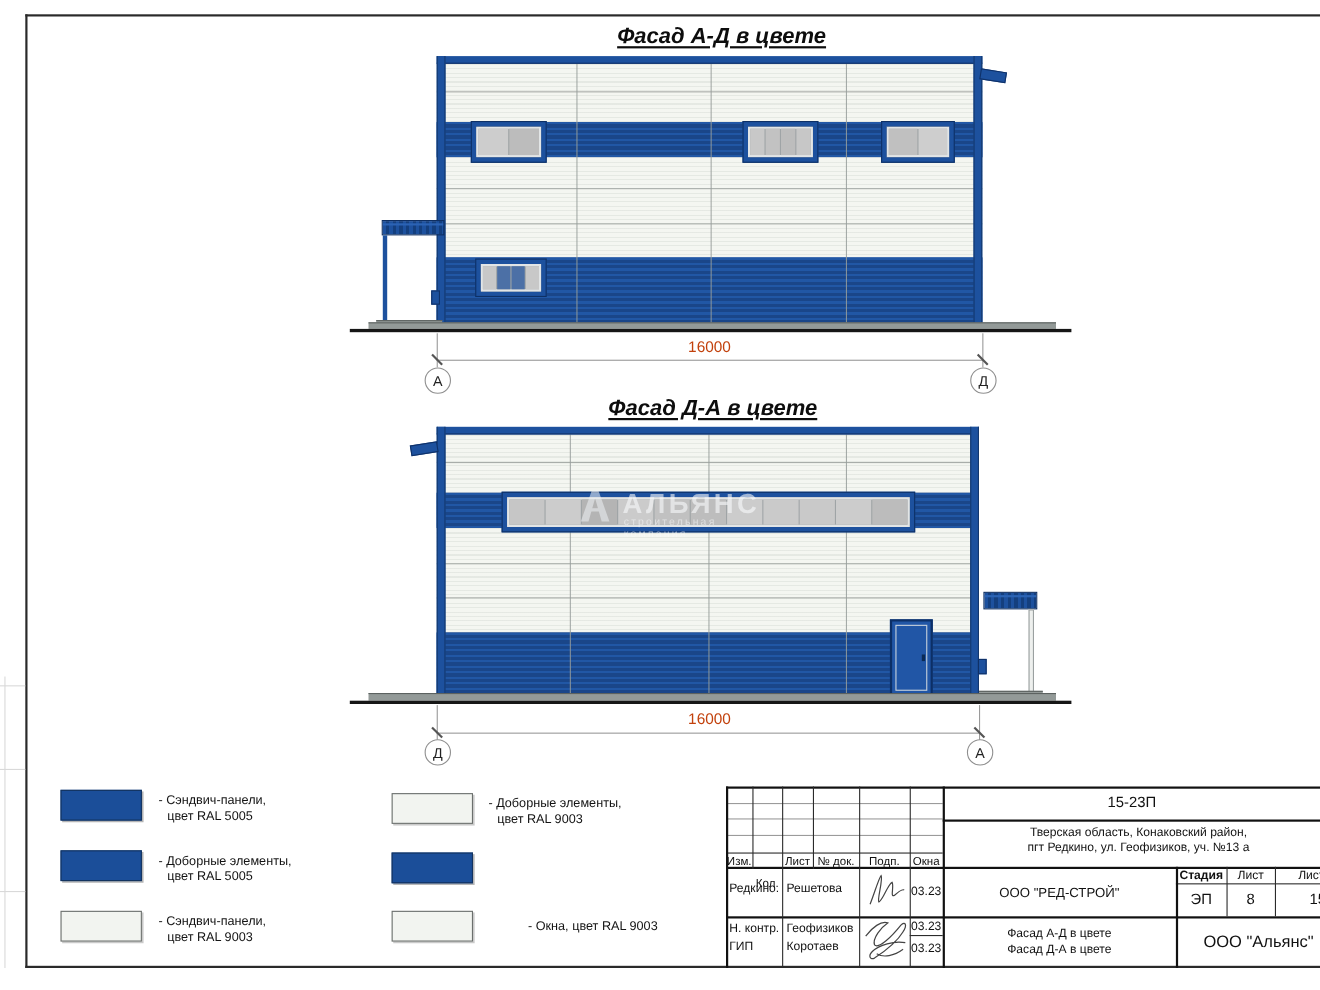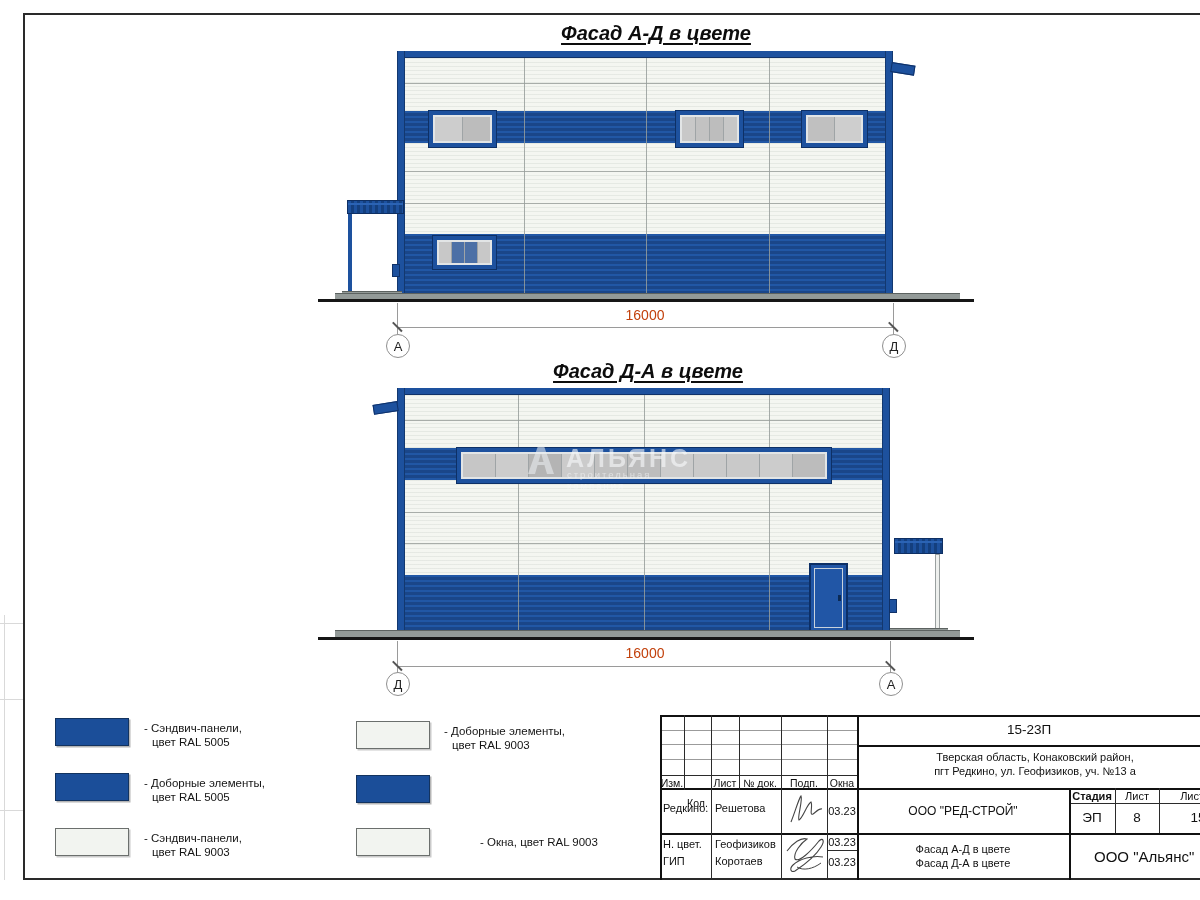--- a/index.html
+++ b/index.html
@@ -268,21 +268,21 @@
     <div class="tb-text ctr" style="left:660px;top:777px;width:24px;font-size:10.5px;">Изм.</div>
     <div class="tb-text ctr" style="left:684px;top:777px;width:27px;font-size:10.5px;margin-top:20px;">Кол.</div>
     <div class="tb-text ctr" style="left:711px;top:777px;width:28px;font-size:10.5px;">Лист</div>
     <div class="tb-text ctr" style="left:739px;top:777px;width:42px;font-size:10.5px;">№ док.</div>
     <div class="tb-text ctr" style="left:781px;top:777px;width:46px;font-size:10.5px;">Подп.</div>
     <div class="tb-text ctr" style="left:827px;top:777px;width:30px;font-size:10.5px;">Окна</div>
 
     <div class="tb-text" style="left:663px;top:802px;font-size:11px;">Редкино.</div>
     <div class="tb-text" style="left:715px;top:802px;font-size:11px;">Решетова</div>
     <div class="tb-text ctr" style="left:827px;top:805px;width:30px;font-size:11px;">03.23</div>
-    <div class="tb-text" style="left:663px;top:838px;font-size:11px;">Н. цвет.</div>
+    <div class="tb-text" style="left:663px;top:838px;font-size:11px;">Н. контр.</div>
     <div class="tb-text" style="left:715px;top:838px;font-size:11px;">Геофизиков</div>
     <div class="tb-text ctr" style="left:827px;top:836px;width:30px;font-size:11px;">03.23</div>
     <div class="tb-text" style="left:663px;top:855px;font-size:11px;">ГИП</div>
     <div class="tb-text" style="left:715px;top:855px;font-size:11px;">Коротаев</div>
     <div class="tb-text ctr" style="left:827px;top:856px;width:30px;font-size:11px;">03.23</div>
 
     <svg style="position:absolute;left:785px;top:792px;" width="40" height="38" viewBox="0 0 40 38">
       <path d="M6,30 C10,20 14,6 16,4 C18,8 12,26 14,28 C18,26 22,12 26,10 C28,14 24,24 28,22 C31,20 34,16 37,17" fill="none" stroke="#444" stroke-width="1.1"></path>
     </svg>
     <svg style="position:absolute;left:783px;top:833px;" width="46" height="44" viewBox="0 0 46 44">      

